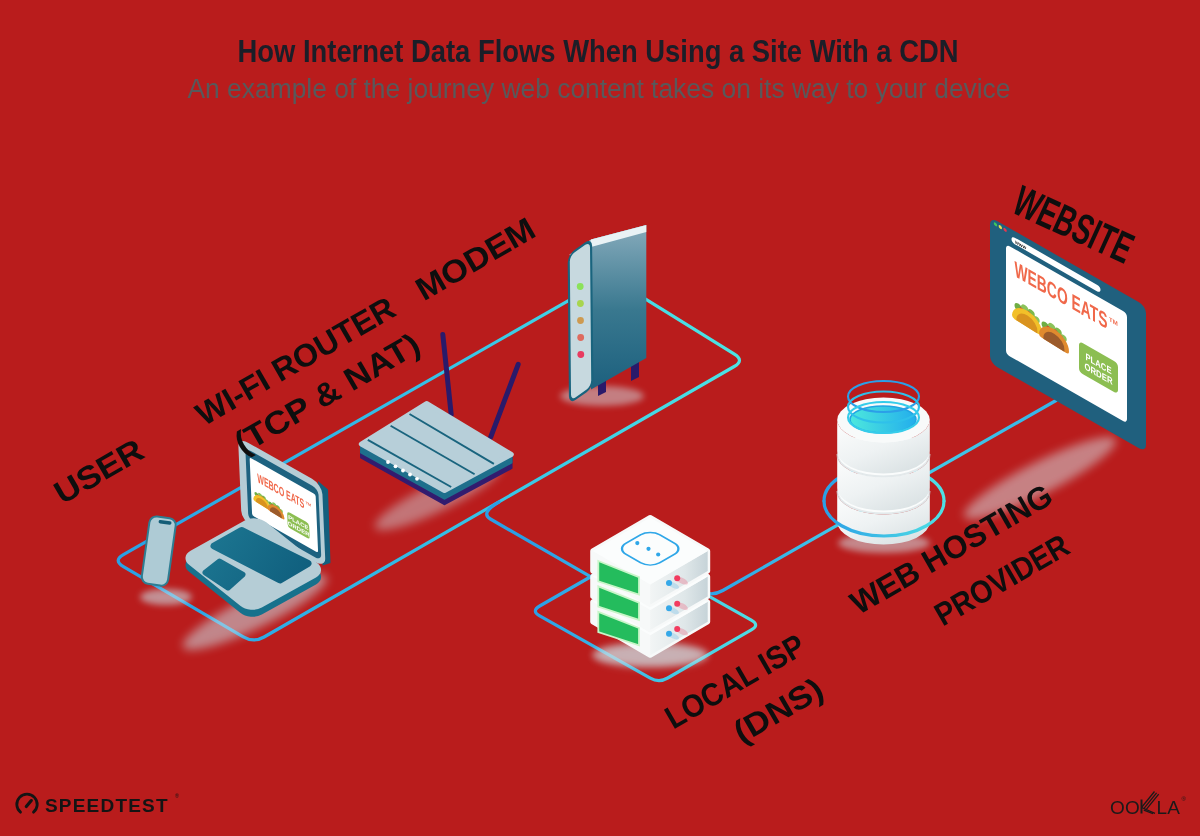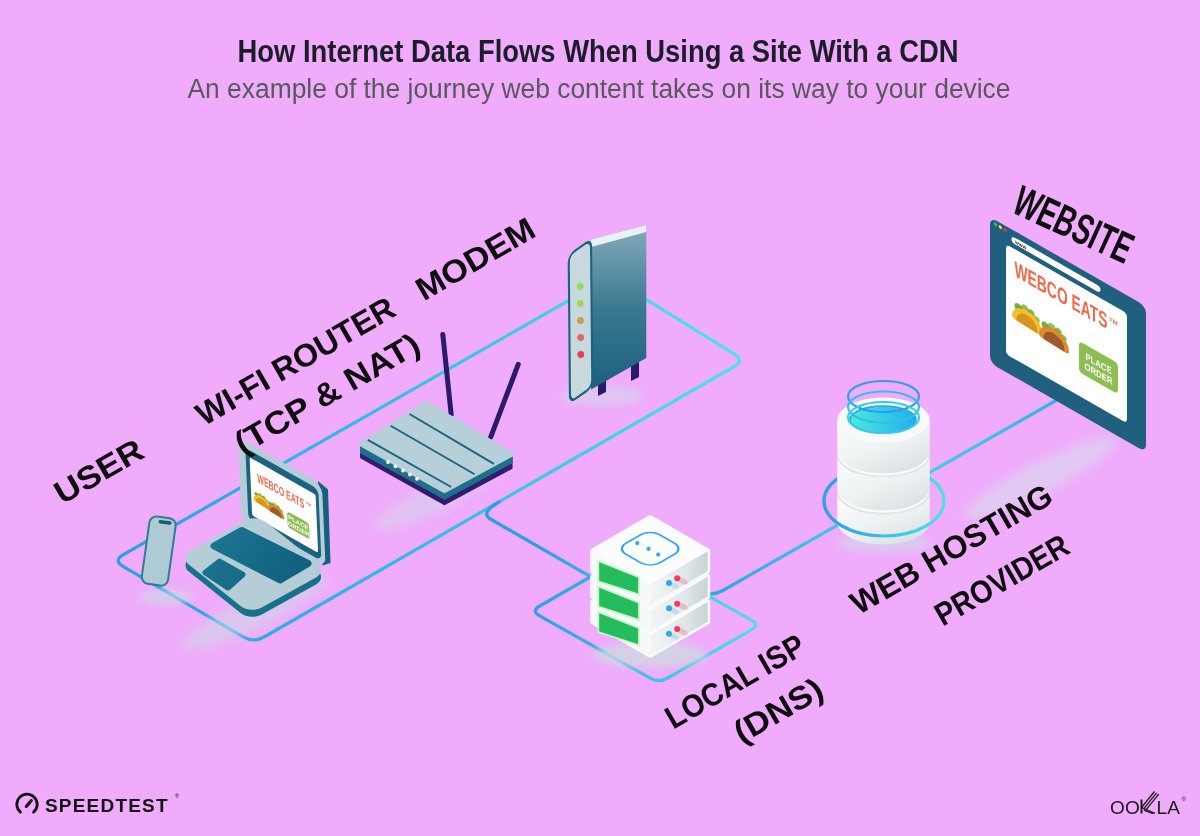--- a/index.html
+++ b/index.html
@@ -1,16 +1,16 @@
 <!DOCTYPE html>
 <html><head>
 <meta charset="utf-8">
 <style>
   html,body{margin:0;padding:0;background:#ffffff;}
-  #stage{position:relative;width:1200px;height:836px;background:#f0abfc;overflow:hidden;}
+  #stage{position:relative;width:1200px;height:836px;background:#b91c1c;overflow:hidden;}
   svg text{font-family:"Liberation Sans",sans-serif;}
 </style>
 </head>
 <body>
 <div id="stage">
 <svg width="1200" height="836" viewBox="0 0 1200 836">
 <defs>
   <linearGradient id="lineBig" x1="113" y1="560" x2="745" y2="360" gradientUnits="userSpaceOnUse">
     <stop offset="0" stop-color="#29a0e5"></stop>
           <stop offset="0.55" stop-color="#36c2e6"></stop>

